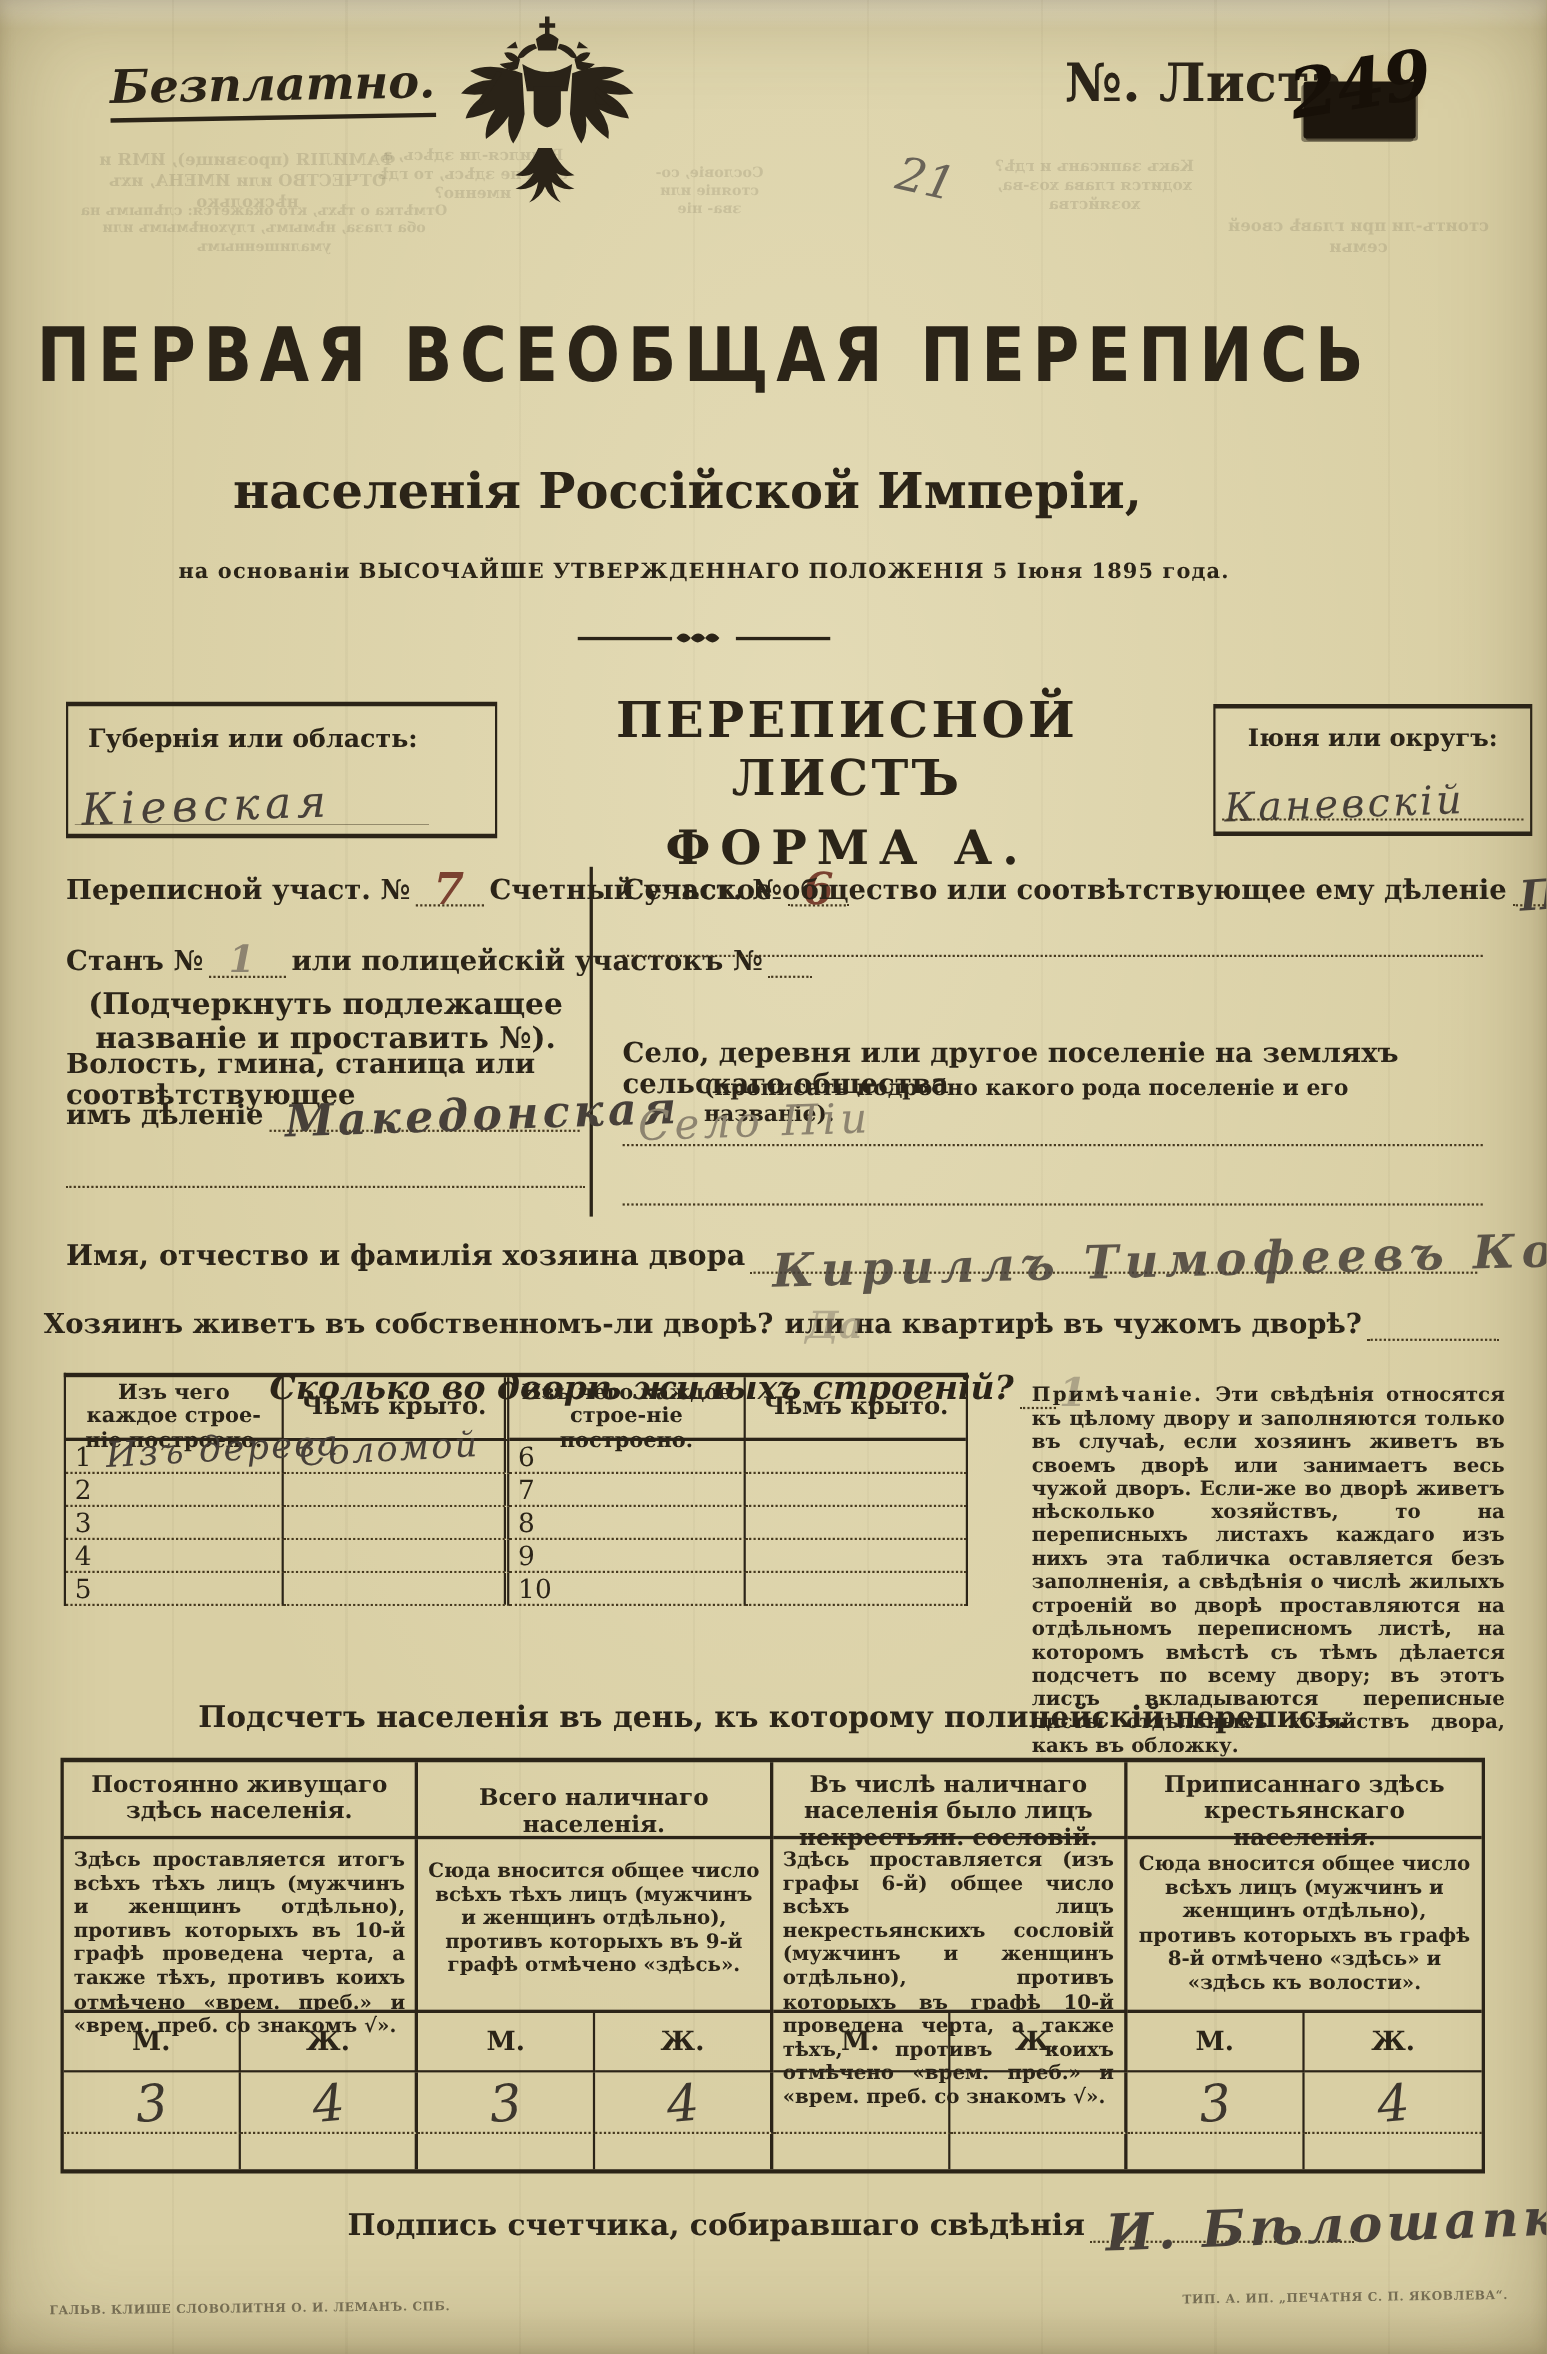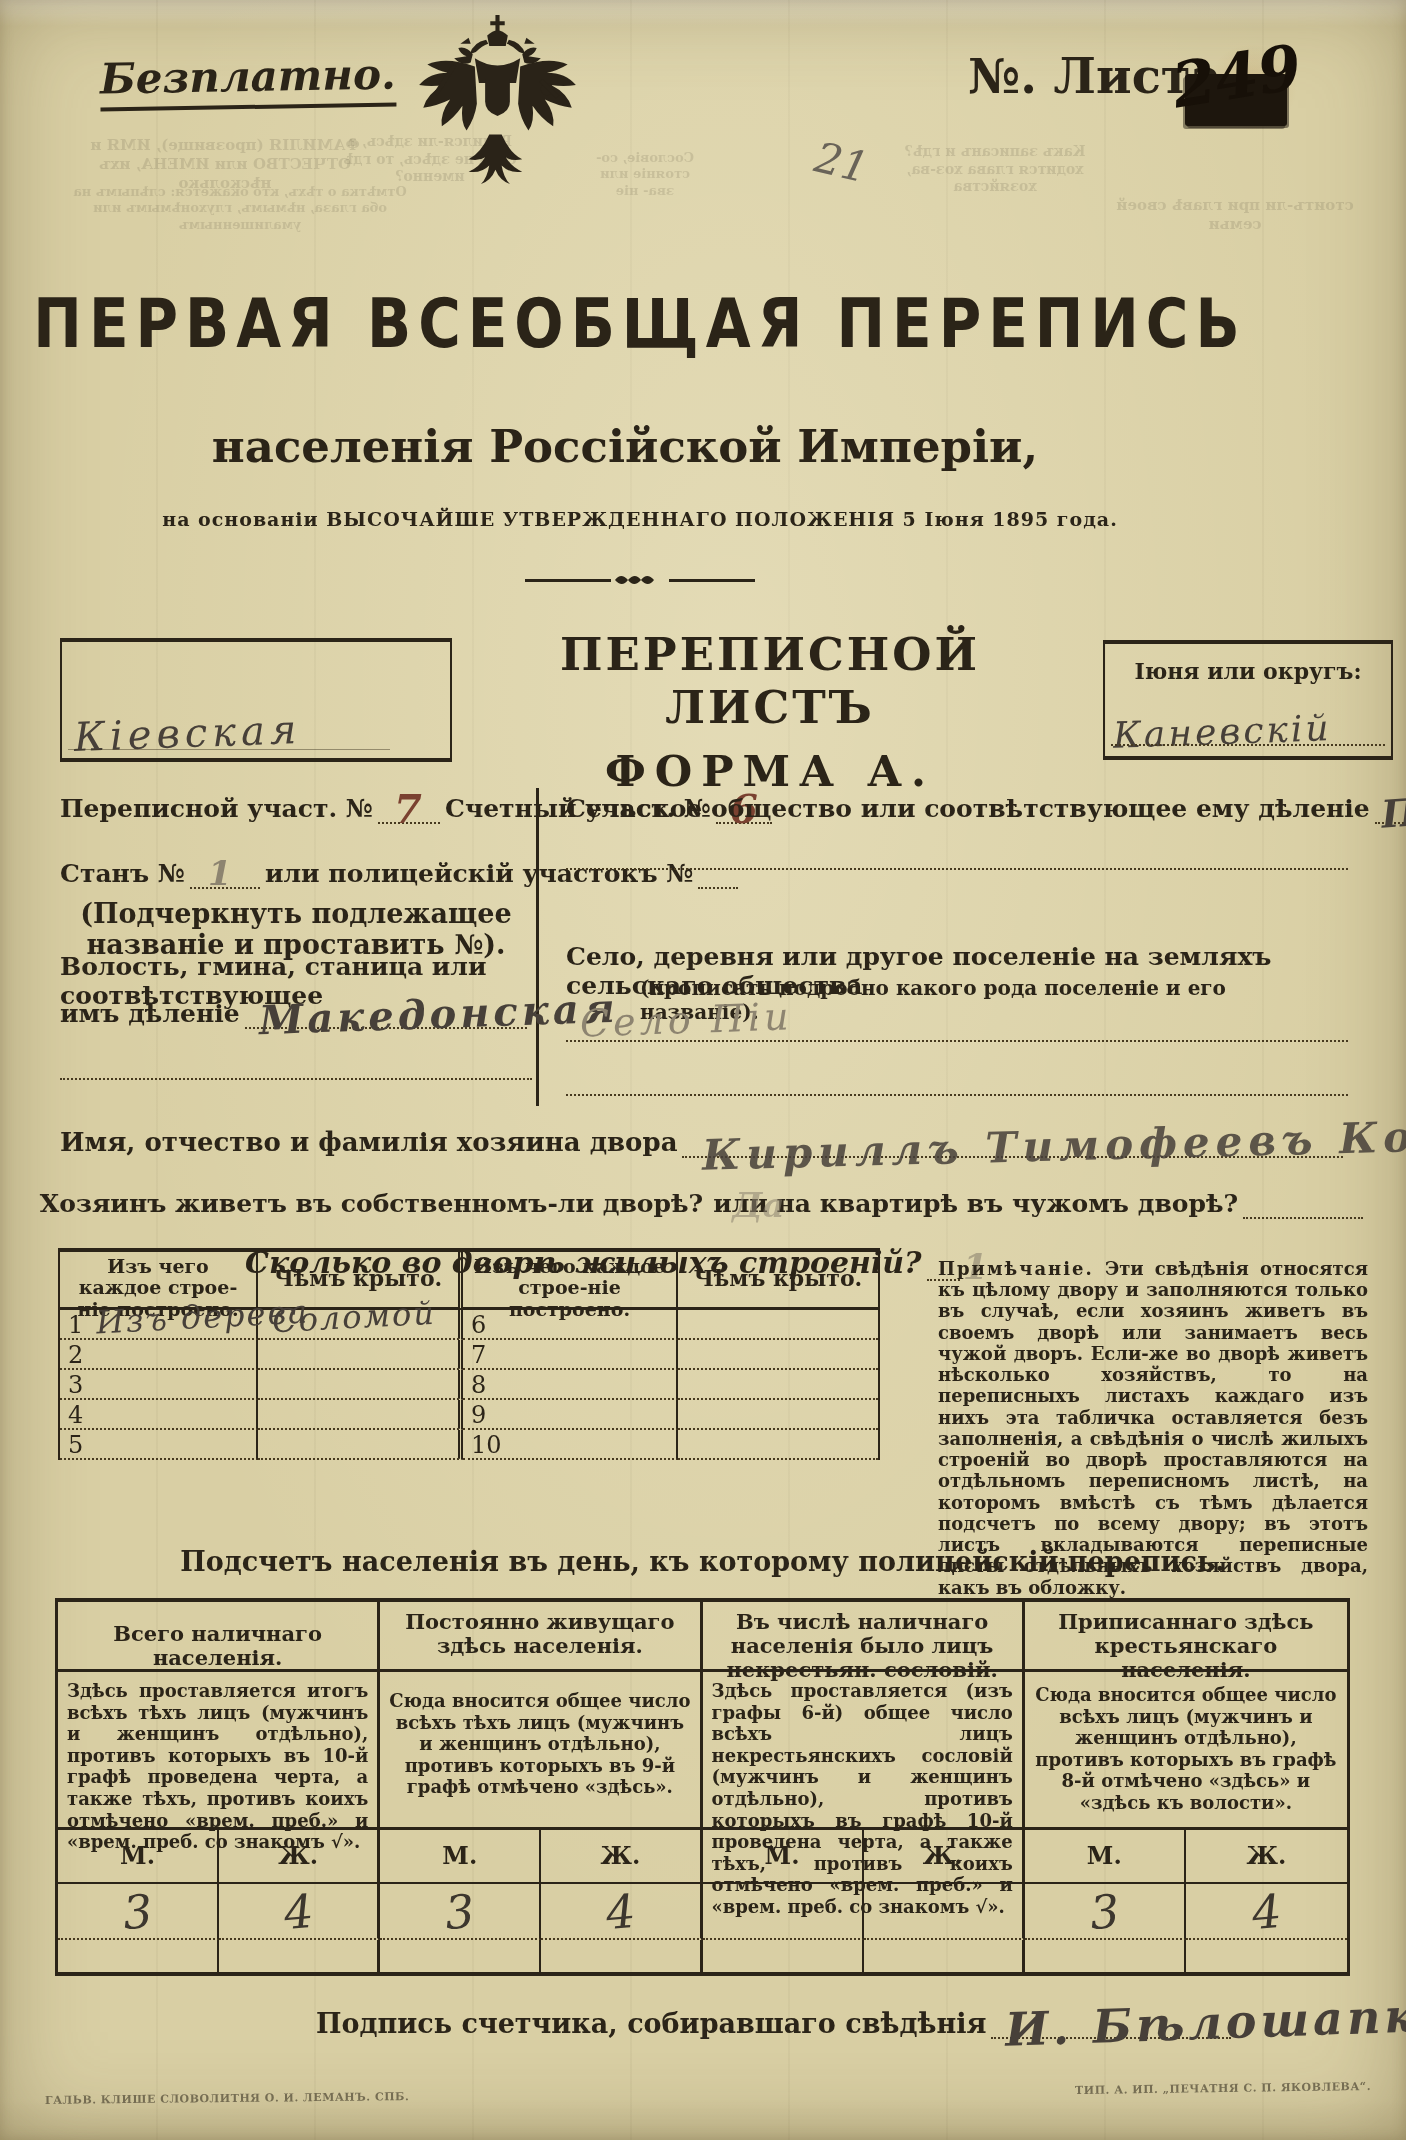--- a/index.html
+++ b/index.html
@@ -115,20 +115,21 @@
 
   <div class="abs ornament" style="left:525px;top:572px;">
     <svg width="230" height="16" viewBox="0 0 230 16" fill="currentColor">
       <rect x="0" y="7" width="86" height="3"></rect>
       <rect x="144" y="7" width="86" height="3"></rect>
       <path d="M90 8 q6 -8 13 0 q6 8 13 0 q6 -8 13 0 q-6 8 -13 0 q-6 -8 -13 0 q-6 8 -13 0 z"></path>
     </svg>
   </div>
 
   <div class="hbox" style="left:60px;top:638px;width:388px;height:116px;">
+    <div class="lbl" style="font-size:23px;padding:16px 0 0 18px;">Губернія или область:</div>
     <div class="hw" style="position:absolute;left:12px;bottom:2px;font-size:40px;letter-spacing:5px;transform:rotate(-2deg);">Кіевская</div>
     <div style="position:absolute;left:6px;right:60px;bottom:8px;border-bottom:1px solid rgba(60,50,30,.45);"></div>
   </div>
 
   <div class="abs ctr" style="left:470px;top:628px;width:600px;">
     <div class="lbl" style="font-size:45px;letter-spacing:3px;">ПЕРЕПИСНОЙ ЛИСТЪ</div>
     <div class="lbl" style="font-size:43px;letter-spacing:9px;margin-top:12px;">ФОРМА А.</div>
   </div>
 
   <div class="hbox" style="left:1103px;top:640px;width:286px;height:112px;">
@@ -246,22 +247,22 @@
   <p class="abs" style="left:938px;top:1258px;width:430px;margin:0;font-size:18px;font-weight:bold;
       line-height:1.18;text-align:justify;">
     <span style="letter-spacing:2px;">Примѣчаніе.</span>
     <span>Эти свѣдѣнія относятся къ цѣлому двору и заполняются только въ случаѣ, если хозяинъ живетъ въ своемъ дворѣ или занимаетъ весь чужой дворъ. Если-же во дворѣ живетъ нѣсколько хозяйствъ, то на переписныхъ листахъ каждаго изъ нихъ эта табличка оставляется безъ заполненія, а свѣдѣнія о числѣ жилыхъ строеній во дворѣ проставляются на отдѣльномъ переписномъ листѣ, на которомъ вмѣстѣ съ тѣмъ дѣлается подсчетъ по всему двору; въ этотъ листъ вкладываются переписные листы отдѣльныхъ хозяйствъ двора, какъ въ обложку.</span>
   </p>
 
   <div class="abs ctr lbl" style="left:55px;top:1546px;width:1295px;font-size:27px;">Подсчетъ населенія въ день, къ которому полицейскій перепись.</div>
 
   <div class="stable" style="left:55px;top:1598px;width:1289px;">
 
+    <div class="sgh gR">Постоянно живущаго здѣсь населенія.</div>
     <div class="sgh gR" style="padding-top:20px;">Всего наличнаго населенія.</div>
-    <div class="sgh gR">Постоянно живущаго здѣсь населенія.</div>
     <div class="sgh gR">Въ числѣ наличнаго населенія было лицъ некрестьян. сословій.</div>
     <div class="sgh">Приписаннаго здѣсь крестьянскаго населенія.</div>
 
     <div class="sgd gR">Здѣсь проставляется итогъ всѣхъ тѣхъ лицъ (мужчинъ и женщинъ отдѣльно), противъ которыхъ въ 10-й графѣ проведена черта, а также тѣхъ, противъ коихъ отмѣчено «врем. преб.» и «врем. преб. со знакомъ √».</div>
     <div class="sgd gR ctrd">Сюда вносится общее число всѣхъ тѣхъ лицъ (мужчинъ и женщинъ отдѣльно), противъ которыхъ въ 9-й графѣ отмѣчено «здѣсь».</div>
     <div class="sgd gR">Здѣсь проставляется (изъ графы 6-й) общее число всѣхъ лицъ некрестьянскихъ сословій (мужчинъ и женщинъ отдѣльно), противъ которыхъ въ графѣ 10-й проведена черта, а также тѣхъ, противъ коихъ отмѣчено «врем. преб.» и «врем. преб. со знакомъ √».</div>
     <div class="sgd ctrd" style="padding-top:12px;">Сюда вносится общее число всѣхъ лицъ (мужчинъ и женщинъ отдѣльно), противъ которыхъ въ графѣ 8-й отмѣчено «здѣсь» и «здѣсь къ волости».</div>
 
     <div class="smz mR">М.</div>
     <div class="smz gR">Ж.</div>

